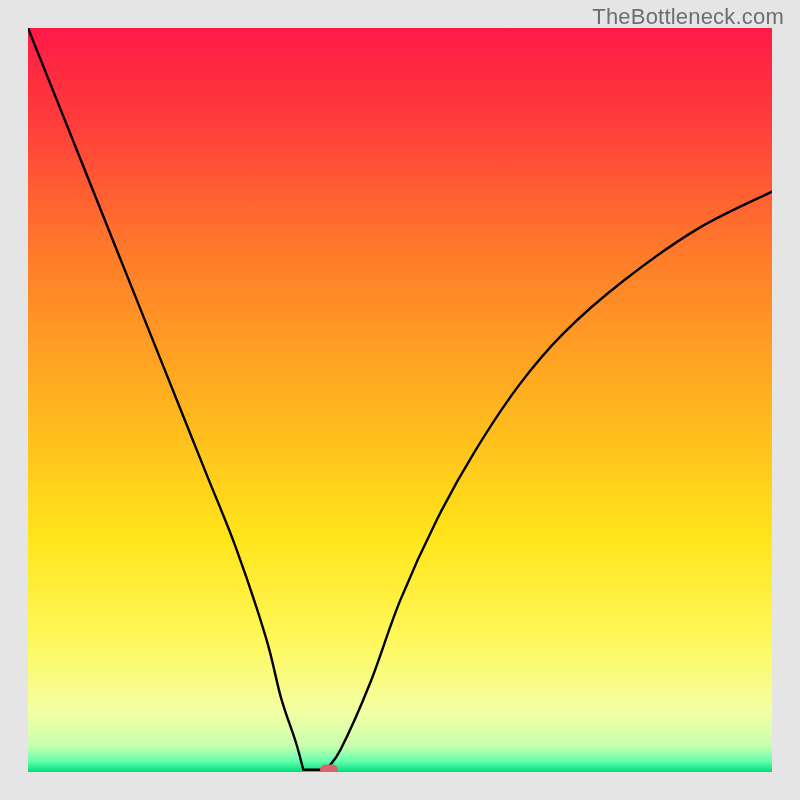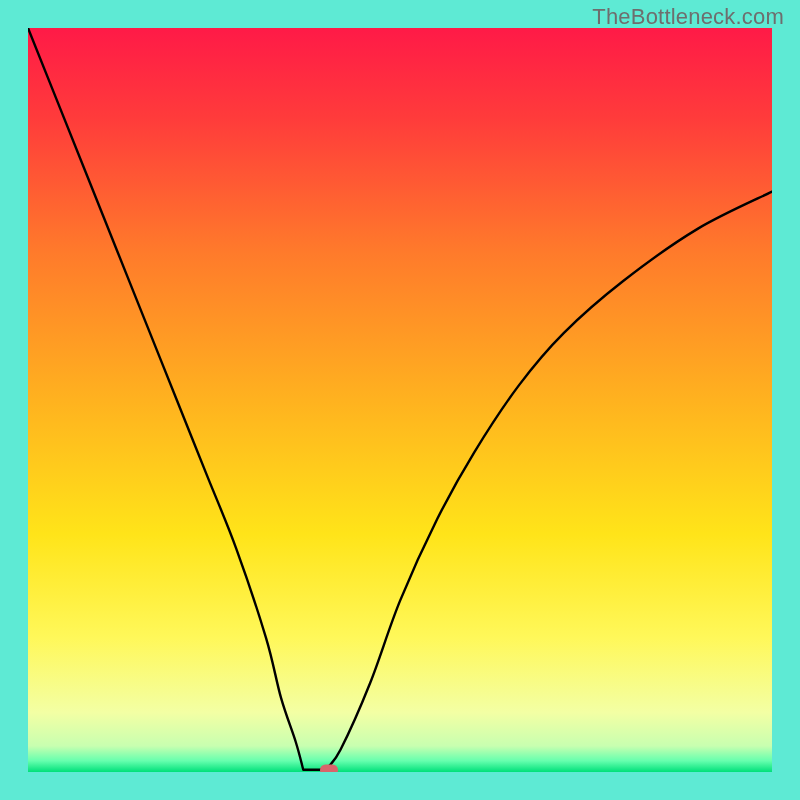--- a/index.html
+++ b/index.html
@@ -10,21 +10,21 @@
     background: #000;
     overflow: hidden;
     font-family: Arial, Helvetica, sans-serif;
   }
   .frame {
     position: absolute;
     left: 0;
     top: 0;
     width: 800px;
     height: 800px;
-    background: #5eead4;
+    background: #e5e5e5;
   }
   .plot-area {
     position: absolute;
     left: 28px;
     top: 28px;
     width: 744px;
     height: 744px;
     overflow: hidden;
   }
   .gradient-bg {

